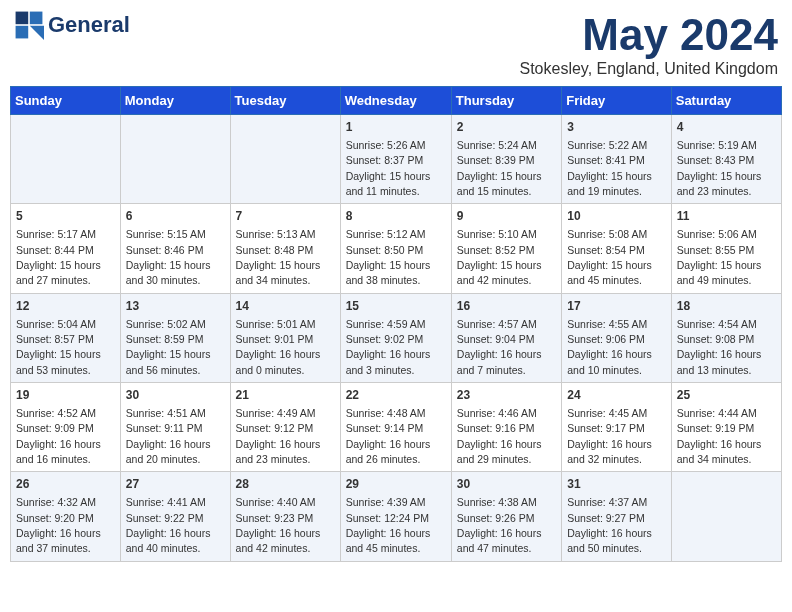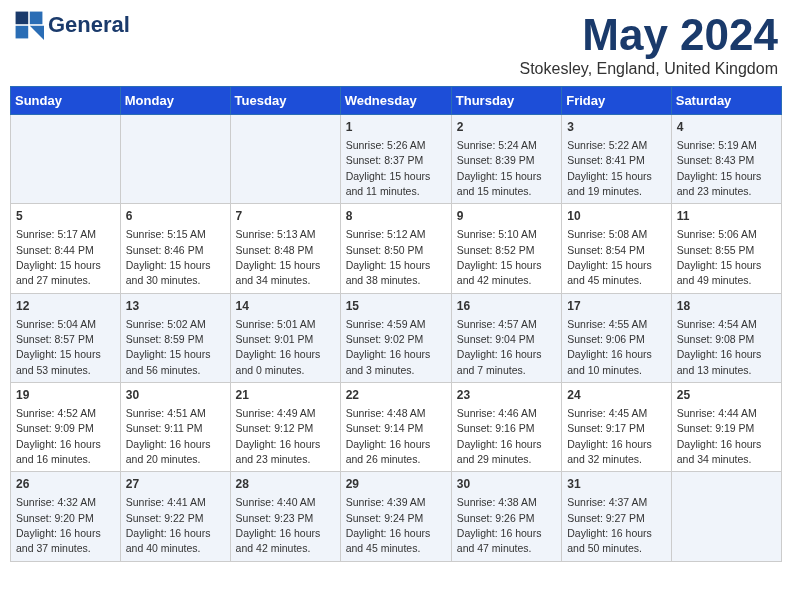--- a/index.html
+++ b/index.html
@@ -211,21 +211,21 @@
         <td><span class="day-num">26</span><span class="day-info" style="white-space: pre-line;">Sunrise: 4:32 AM
 Sunset: 9:20 PM
 Daylight: 16 hours and 37 minutes.</span></td>
         <td><span class="day-num">27</span><span class="day-info" style="white-space: pre-line;">Sunrise: 4:41 AM
 Sunset: 9:22 PM
 Daylight: 16 hours and 40 minutes.</span></td>
         <td><span class="day-num">28</span><span class="day-info" style="white-space: pre-line;">Sunrise: 4:40 AM
 Sunset: 9:23 PM
 Daylight: 16 hours and 42 minutes.</span></td>
         <td><span class="day-num">29</span><span class="day-info" style="white-space: pre-line;">Sunrise: 4:39 AM
-Sunset: 9:24 PM
+Sunset: 12:24 PM
 Daylight: 16 hours and 45 minutes.</span></td>
         <td><span class="day-num">30</span><span class="day-info" style="white-space: pre-line; margin-top: 24px;">Sunrise: 4:38 AM
 Sunset: 9:26 PM
 Daylight: 16 hours and 47 minutes.</span></td>
         <td><span class="day-num">31</span><span class="day-info" style="white-space: pre-line;">Sunrise: 4:37 AM
 Sunset: 9:27 PM
 Daylight: 16 hours and 50 minutes.</span></td>
         <td></td>
       </tr>
     </tbody>

